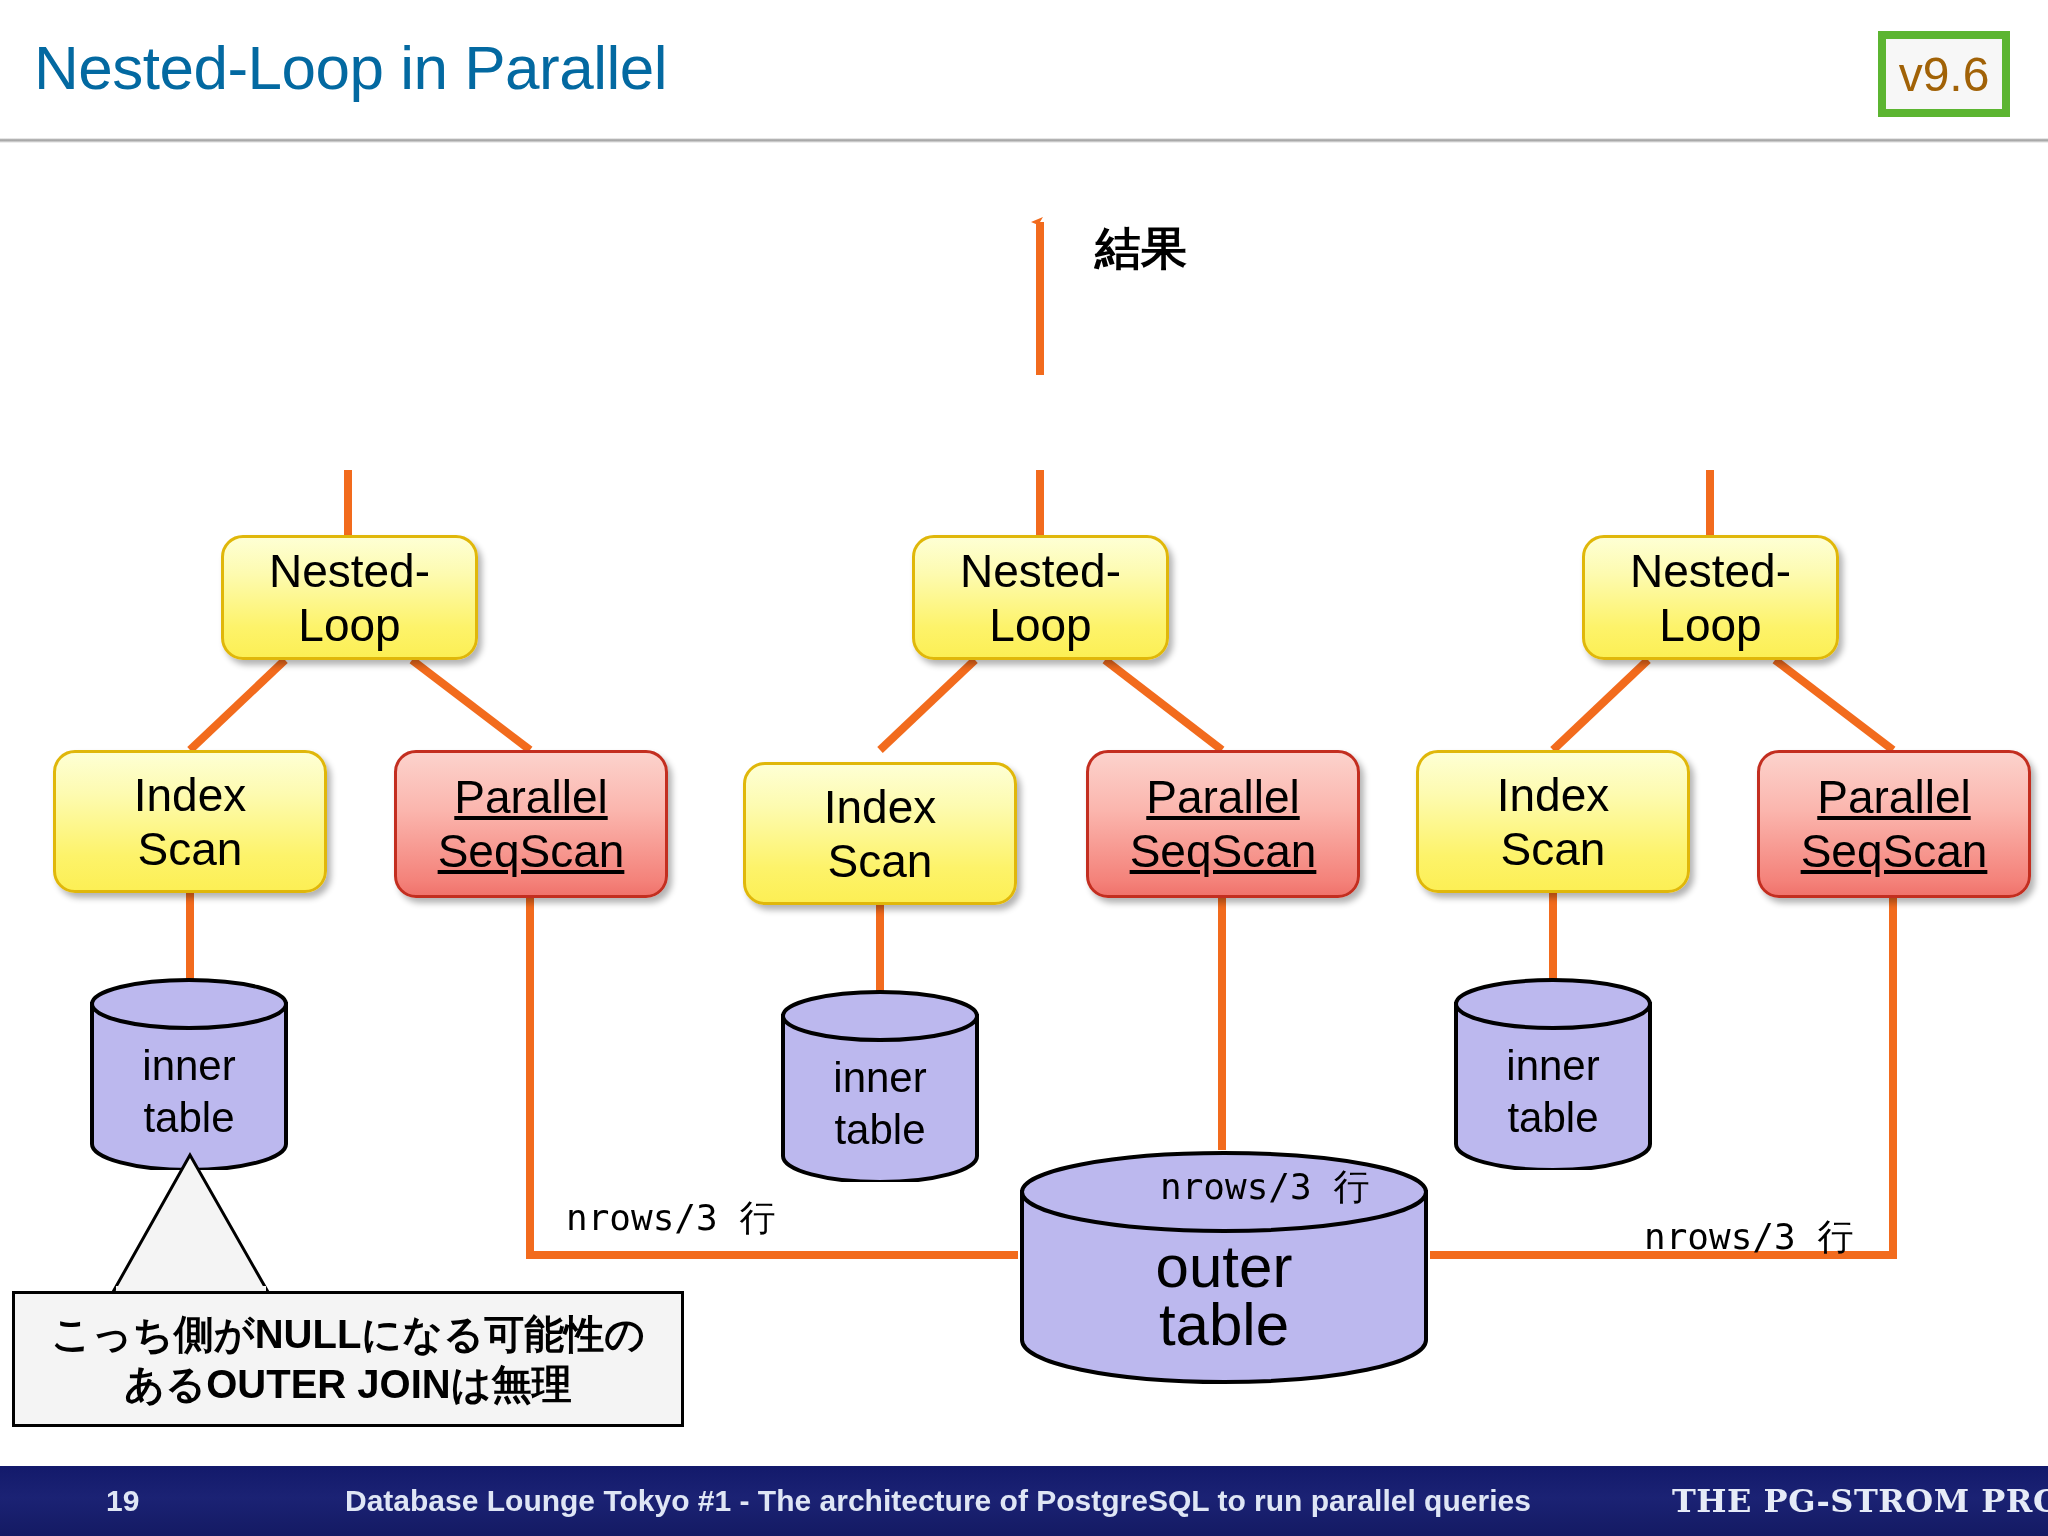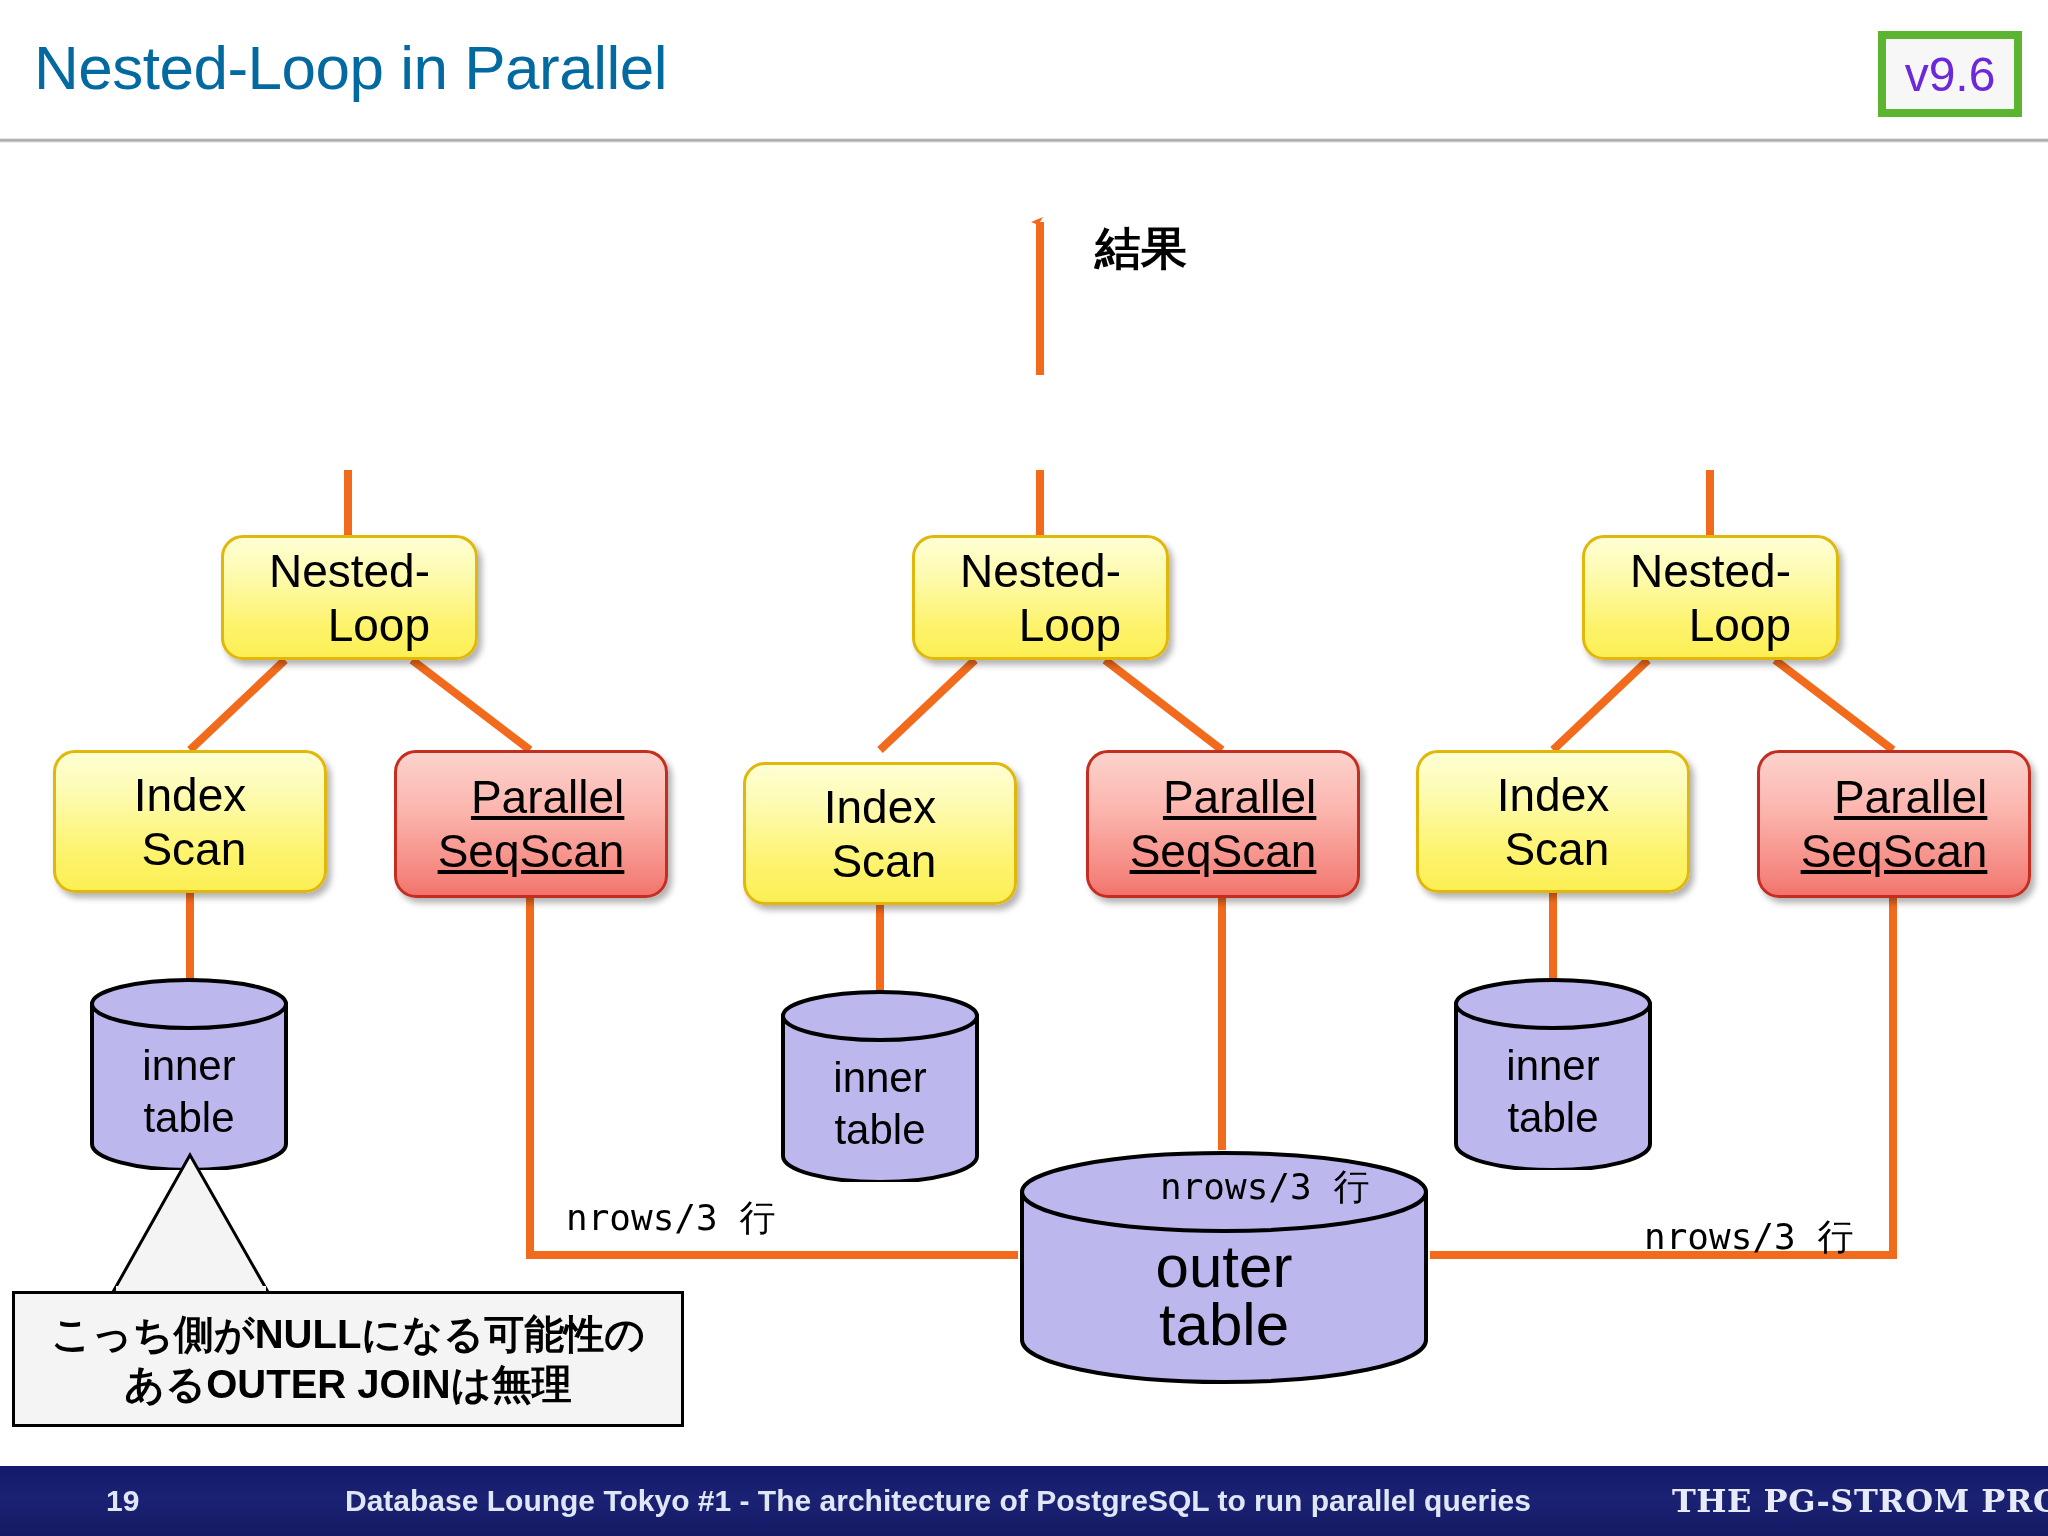--- a/index.html
+++ b/index.html
@@ -26,30 +26,30 @@
     font-size: 62px;
     line-height: 72px;
     color: #0369a1;
     white-space: nowrap;
     letter-spacing: -0.5px;
   }
   #version-badge {
     position: absolute;
     left: 1878px;
     top: 31px;
-    width: 144px;
+    width: 132px;
     height: 86px;
     border: 8px solid #5cb531;
     background: #f7f7f7;
     box-sizing: border-box;
     display: flex;
     align-items: center;
     justify-content: center;
     font-size: 48px;
-    color: #6d28d9;
+    color: #a16207;
   }
   #header-rule {
     position: absolute;
     left: 0;
     top: 138px;
     width: 2048px;
     height: 5px;
     background: linear-gradient(to bottom, #ffffff 0%, #9a9a9a 40%, #c9c9c9 70%, #ffffff 100%);
   }
 
@@ -90,21 +90,20 @@
   }
   .pink {
     background: linear-gradient(to bottom, #fcd2cc 0%, #fbb6ae 40%, #f4827a 90%, #f0736c 100%);
     border: 3px solid #c32e20;
     text-decoration: underline;
   }
   .nodelabel {
     font-size: 46px;
     line-height: 54px;
     white-space: pre-line;
-    text-align: right;
   }
 
   
   #gather {
     position: absolute;
     left: 240px;
     top: 225px;
     width: 1570px;
     height: 95px;
     z-index: 5;

